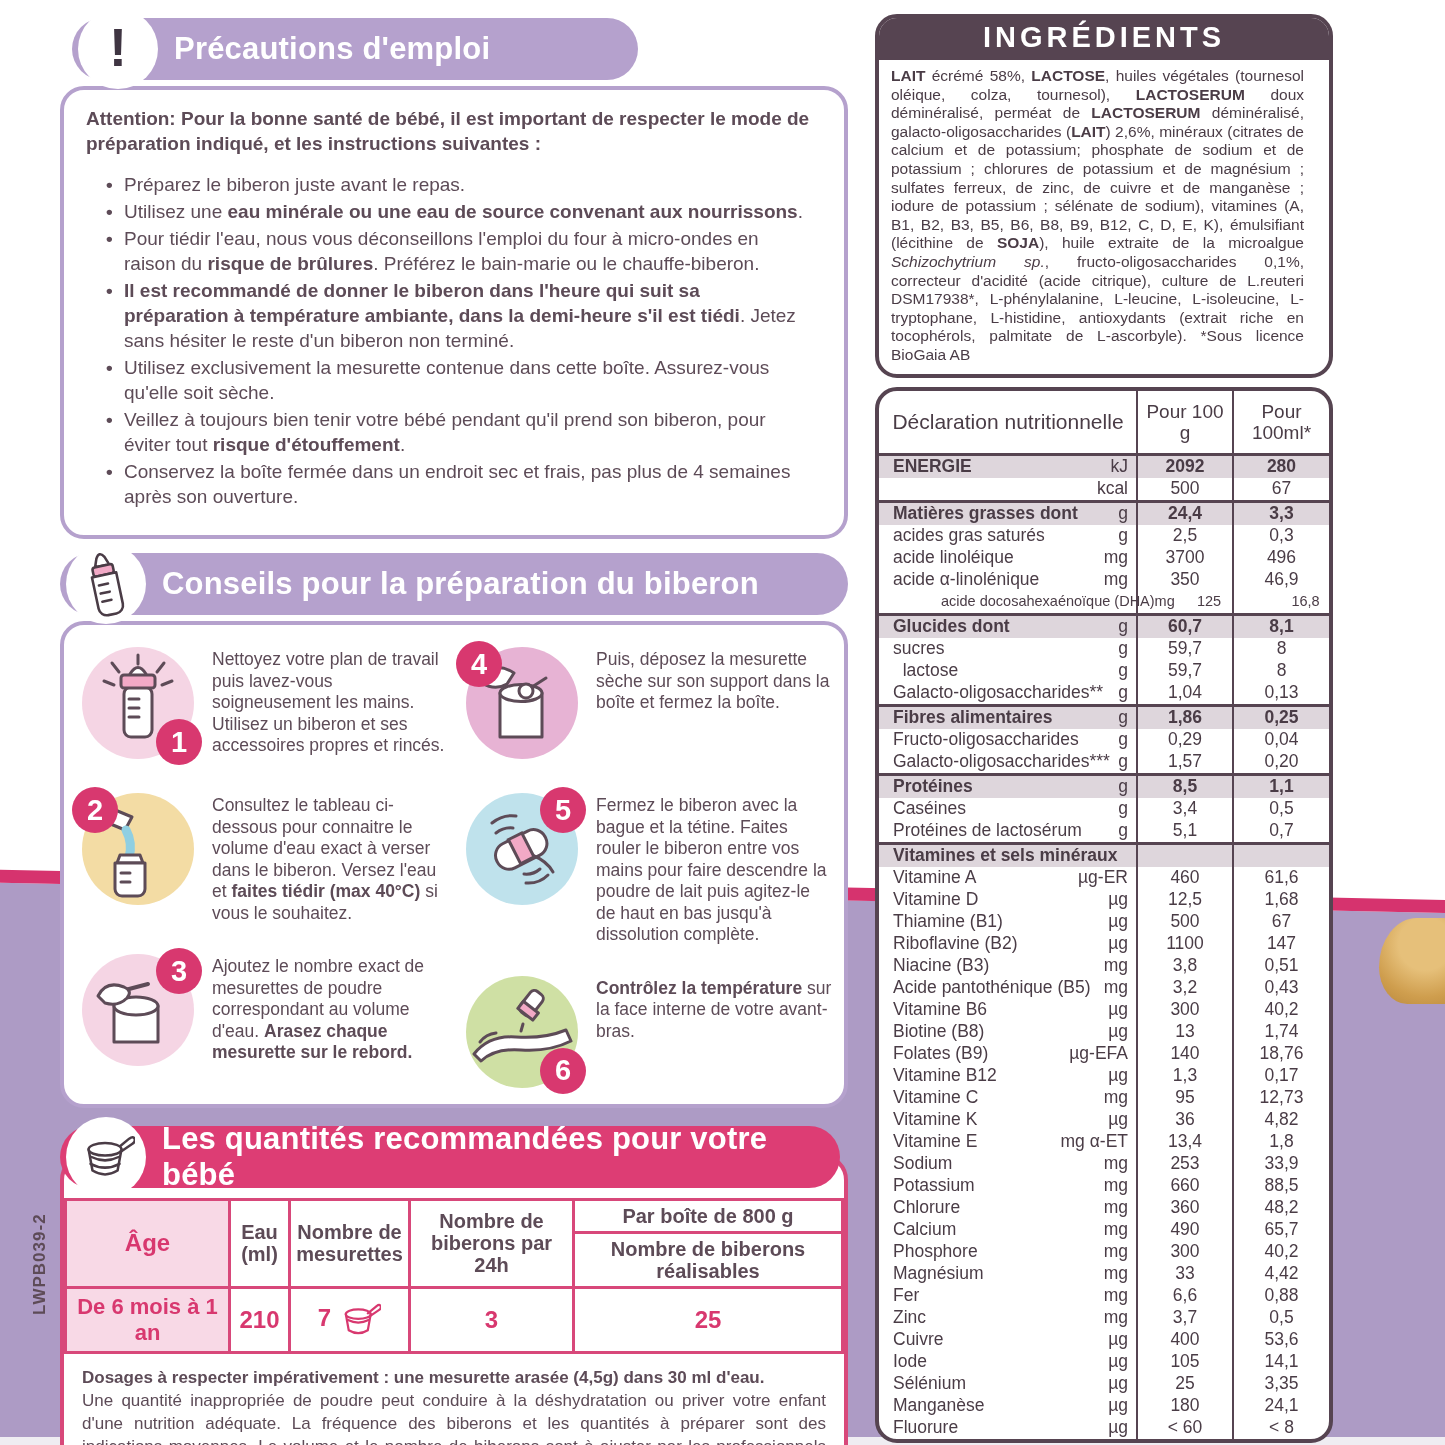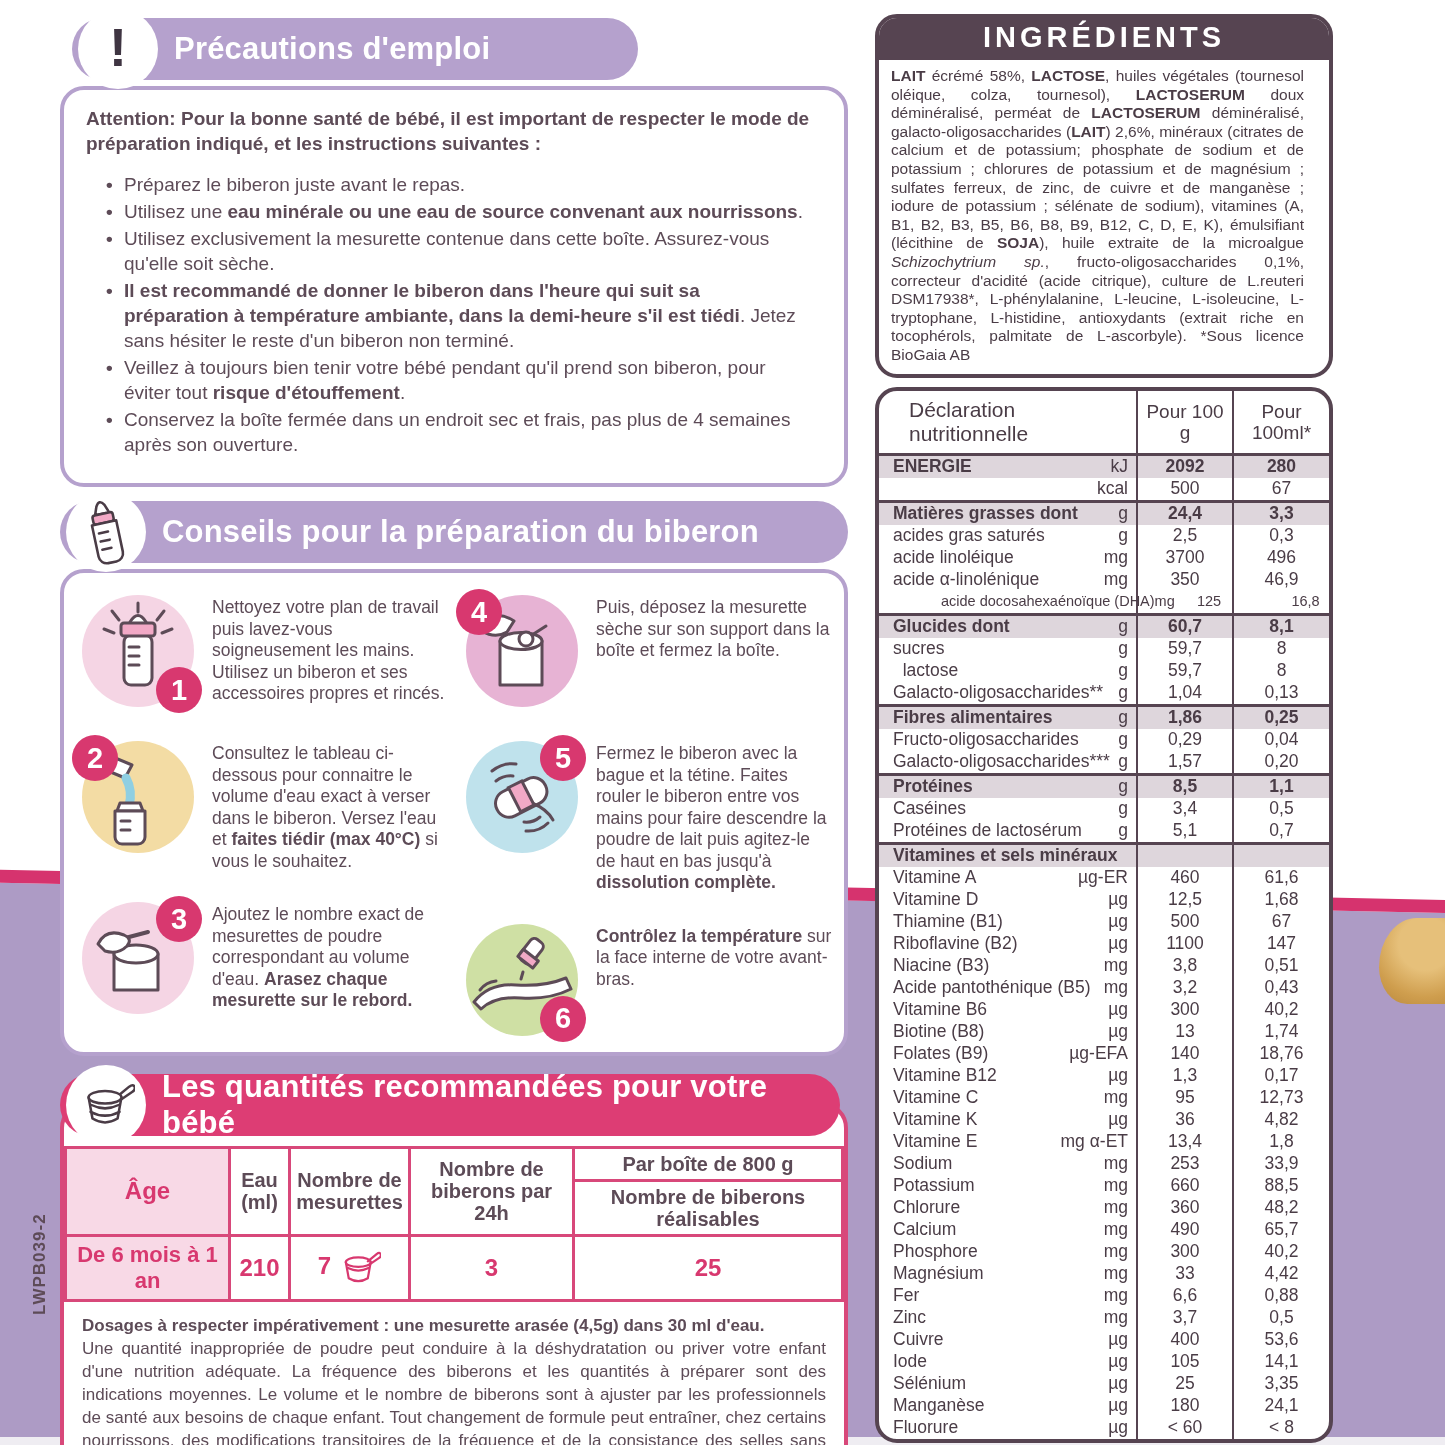--- a/index.html
+++ b/index.html
@@ -77,21 +77,21 @@
   .ing-title{background:#564451;color:#fff;text-align:center;font-weight:bold;font-size:29px;
     letter-spacing:4px;padding:3px 0 6px 0;}
   .ing-text{padding:7px 25px 9px 12px;font-size:15.5px;line-height:18.6px;text-align:justify;color:#4a3c46;}
 
   .nut-panel{margin-top:9px;}
   table.nut{width:100%;border-collapse:collapse;color:#4a3c46;table-layout:fixed;}
   table.nut col.c-label{width:258px;}
   table.nut col.c-v{width:96px;}
   table.nut th{font-weight:normal;vertical-align:middle;}
   table.nut thead th{border-bottom:3px solid #564451;height:60px;font-size:21px;}
-  table.nut thead th.h-label{text-align:left;padding-left:30px;}
+  table.nut thead th.h-label{text-align:center;padding-left:2px;}
   table.nut thead th.h-v{font-size:19px;line-height:21px;text-align:center;}
   table.nut td{height:22px;line-height:21px;font-size:17.5px;padding:0;vertical-align:middle;}
   table.nut td.v{text-align:center;border-left:2.5px solid #564451;}
   table.nut .lblwrap{display:flex;justify-content:space-between;padding:0 8px 0 14px;white-space:pre;}
   table.nut tr.section{background:#ded6dc;}
   table.nut tr.section td{border-top:3px solid #564451;font-weight:bold;}
   table.nut tr.section td.v{font-weight:bold;}
   table.nut tr.small td{font-size:14.5px;padding-left:48px;}
   table.nut .unit{font-weight:normal;}
 </style>
@@ -109,22 +109,23 @@
     <div class="pill-circle">
         <span class="excl">!</span>
       </div>
     <span class="pill-title">Précautions d'emploi</span>
   </div>
   <div class="box box-purple prec-body" style="width:788px;">
     <p class="prec-intro"><span style="font-weight: bold;">Attention: Pour la bonne santé de bébé, il est important de respecter le mode de préparation indiqué, et les instructions suivantes :</span></p>
     <ul class="prec-list" id="prec-list">
         <li><span>Préparez le biberon juste avant le repas.</span></li>
         <li><span>Utilisez une </span><span style="font-weight: bold;">eau minérale ou une eau de source convenant aux nourrissons</span><span>.</span></li>
+        <li><span>Pour tiédir l'eau, nous vous déconseillons l'emploi du four à micro-ondes en raison du </span><span style="font-weight: bold;">risque de brûlures</span><span>. Préférez le bain-marie ou le chauffe-biberon.</span></li>
+        <li><span style="font-weight: bold;">Il est recommandé de donner le biberon dans l'heure qui suit sa préparation à température ambiante, dans la demi-heure s'il est tiédi</span><span>. Jetez sans hésiter le reste d'un biberon non terminé.</span></li>
         <li><span>Utilisez exclusivement la mesurette contenue dans cette boîte. Assurez-vous qu'elle soit sèche.</span></li>
-        <li><span style="font-weight: bold;">Il est recommandé de donner le biberon dans l'heure qui suit sa préparation à température ambiante, dans la demi-heure s'il est tiédi</span><span>. Jetez sans hésiter le reste d'un biberon non terminé.</span></li>
         <li><span>Veillez à toujours bien tenir votre bébé pendant qu'il prend son biberon, pour éviter tout </span><span style="font-weight: bold;">risque d'étouffement</span><span>.</span></li>
         <li><span>Conservez la boîte fermée dans un endroit sec et frais, pas plus de 4 semaines après son ouverture.</span></li>
       </ul>
   </div>
 
   <div class="pill pill-purple" style="width:788px;margin-top:14px;">
     <div class="pill-circle">
       <svg width="46" height="66" viewBox="0 0 44 64" style="transform:rotate(-12deg)">
         <g stroke="#4a3c46" stroke-width="2.5" fill="#fff" stroke-linecap="round" stroke-linejoin="round">
           <path d="M18 6 q4 -7 8 0 l3 8 h-14 z"></path>
@@ -227,21 +228,21 @@
                     <path d="M60 90 q13 1 22 -8"></path>
                     <path d="M58 81 q9 1 16 -5"></path>
                     <rect x="28" y="43" width="54" height="27" rx="13" fill="#fff" transform="rotate(-27 55 56)"></rect>
                     <path d="M66 62 q15 6 21 17"></path>
                   </g>
                   <rect x="48" y="42" width="15" height="27" fill="#f2a9c6" stroke="#5d4b57" stroke-width="3" transform="rotate(-27 55 56)"></rect>
                 </svg>
               </div>
               <div class="step-num tr">5</div>
             </div>
-            <div class="step-text"><span>Fermez le biberon avec la bague et la tétine. Faites rouler le biberon entre vos mains pour faire descendre la poudre de lait puis agitez-le de haut en bas jusqu'à </span><span style="font-weight: bold;">dissolution complète.</span></div>
+            <div class="step-text"><span>Fermez le biberon avec la bague et la tétine. Faites rouler le biberon entre vos mains pour faire descendre la poudre de lait puis agitez-le de haut en bas jusqu'à </span><span style="font-weight: normal;">dissolution complète.</span></div>
           </div>
           <div class="step">
             <div class="step-illo">
               <div class="step-circle" style="background: rgb(207, 224, 164);">
                 <svg width="112" height="112" viewBox="0 0 112 112">
                   <g stroke="#5d4b57" stroke-width="3" fill="#fff" stroke-linecap="round" stroke-linejoin="round">
                     <rect x="58" y="14" width="15" height="26" rx="5" transform="rotate(38 65 27)"></rect>
                     <rect x="53" y="30" width="19" height="9" fill="#f2a9c6" transform="rotate(38 62 34)"></rect>
                     <line x1="57" y1="48" x2="55" y2="55"></line>
                     <path d="M8 78 q15 -19 42 -17 q28 2 50 -7 l5 11 q-22 11 -50 9 q-26 -2 -40 11 z"></path>

